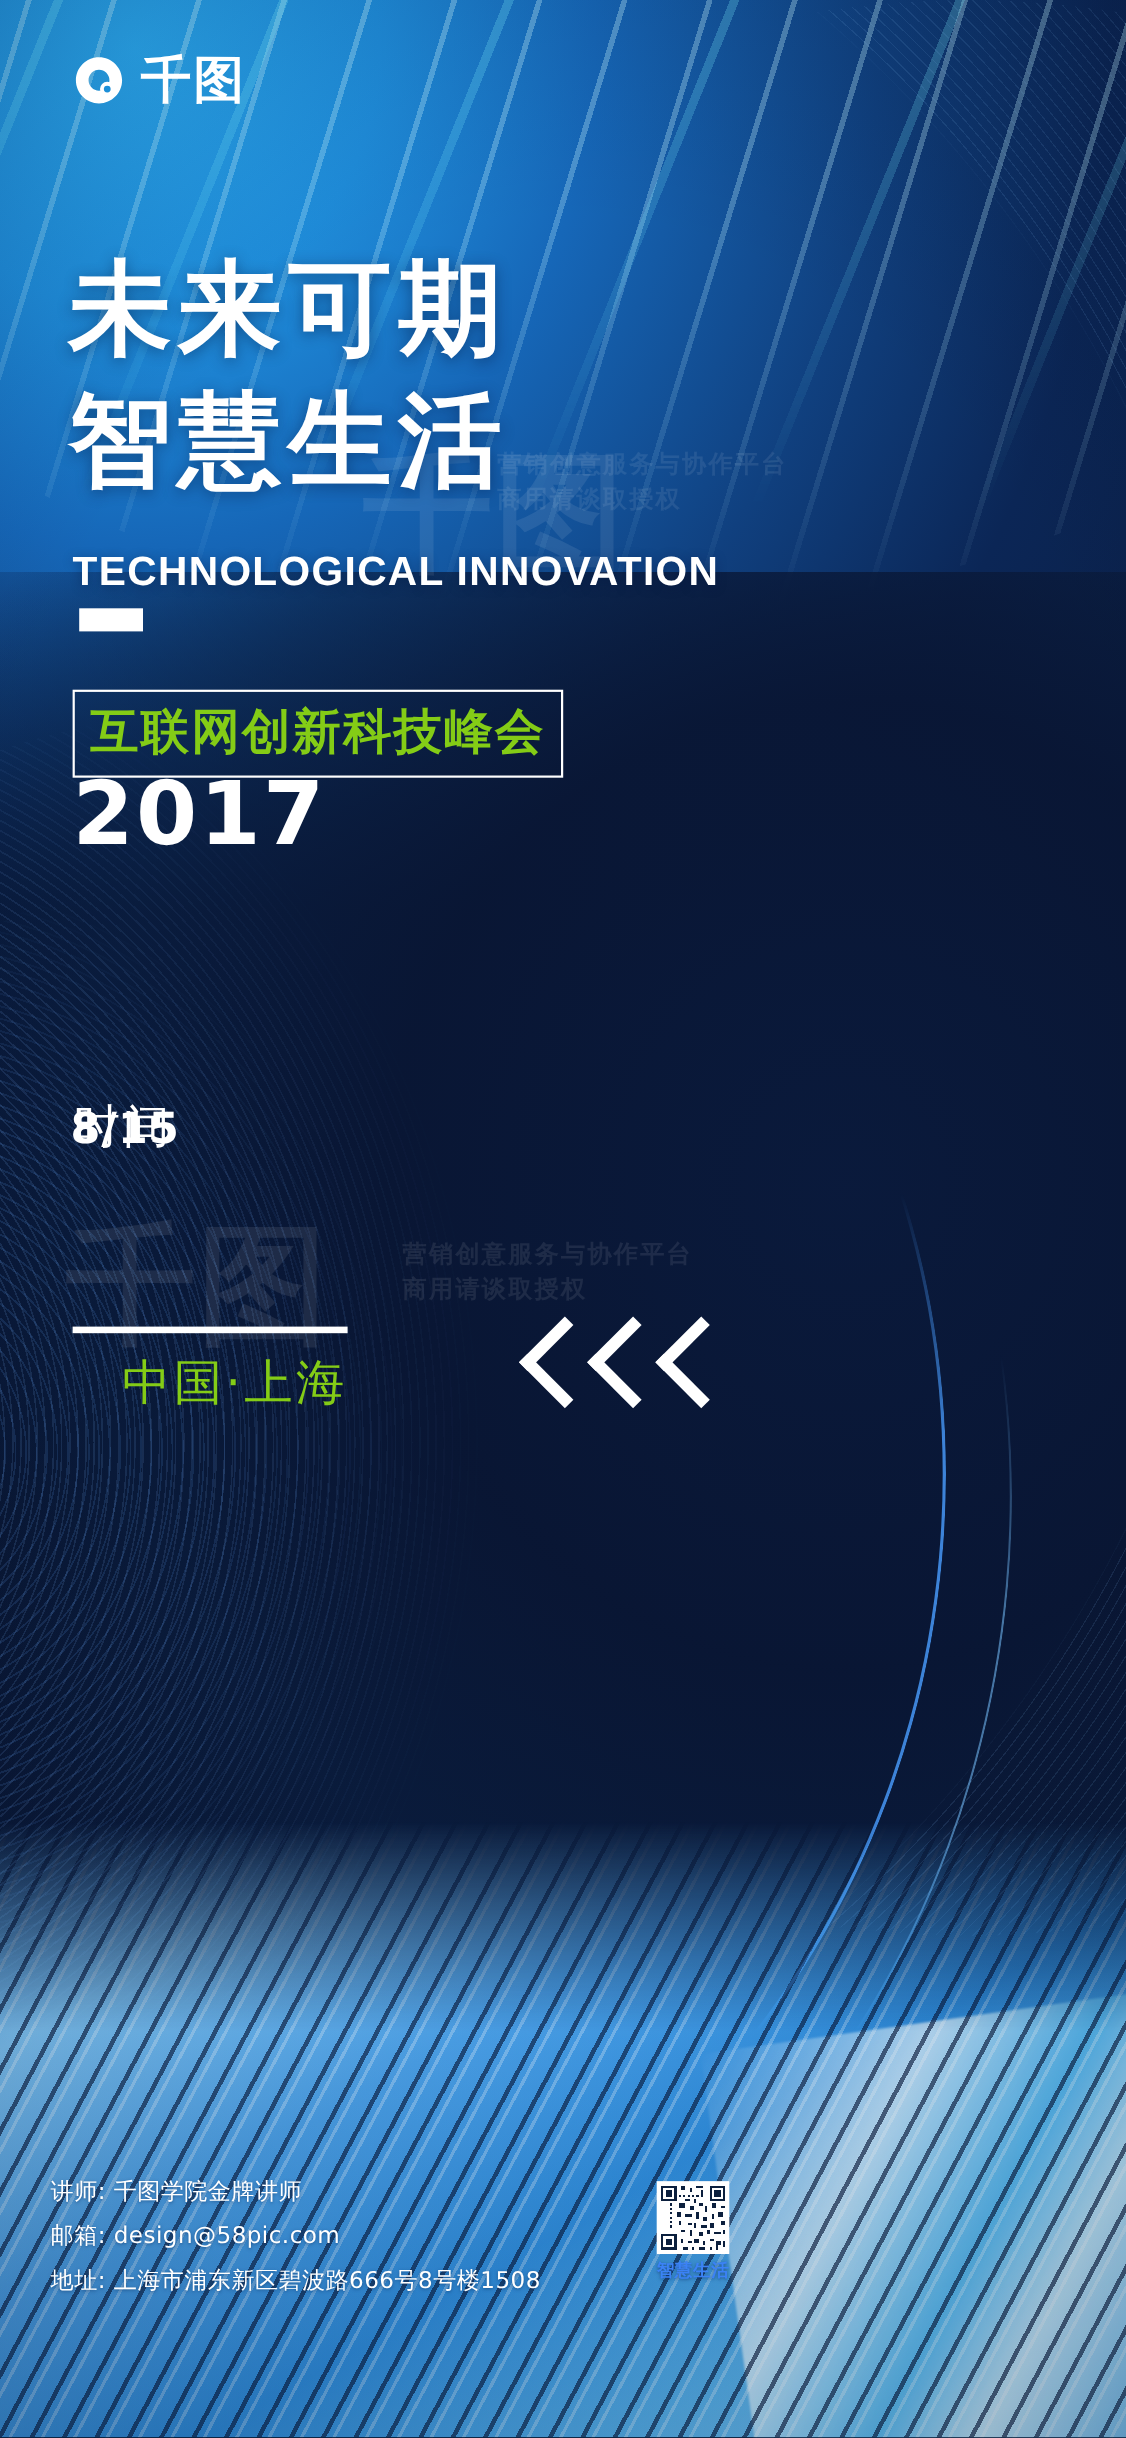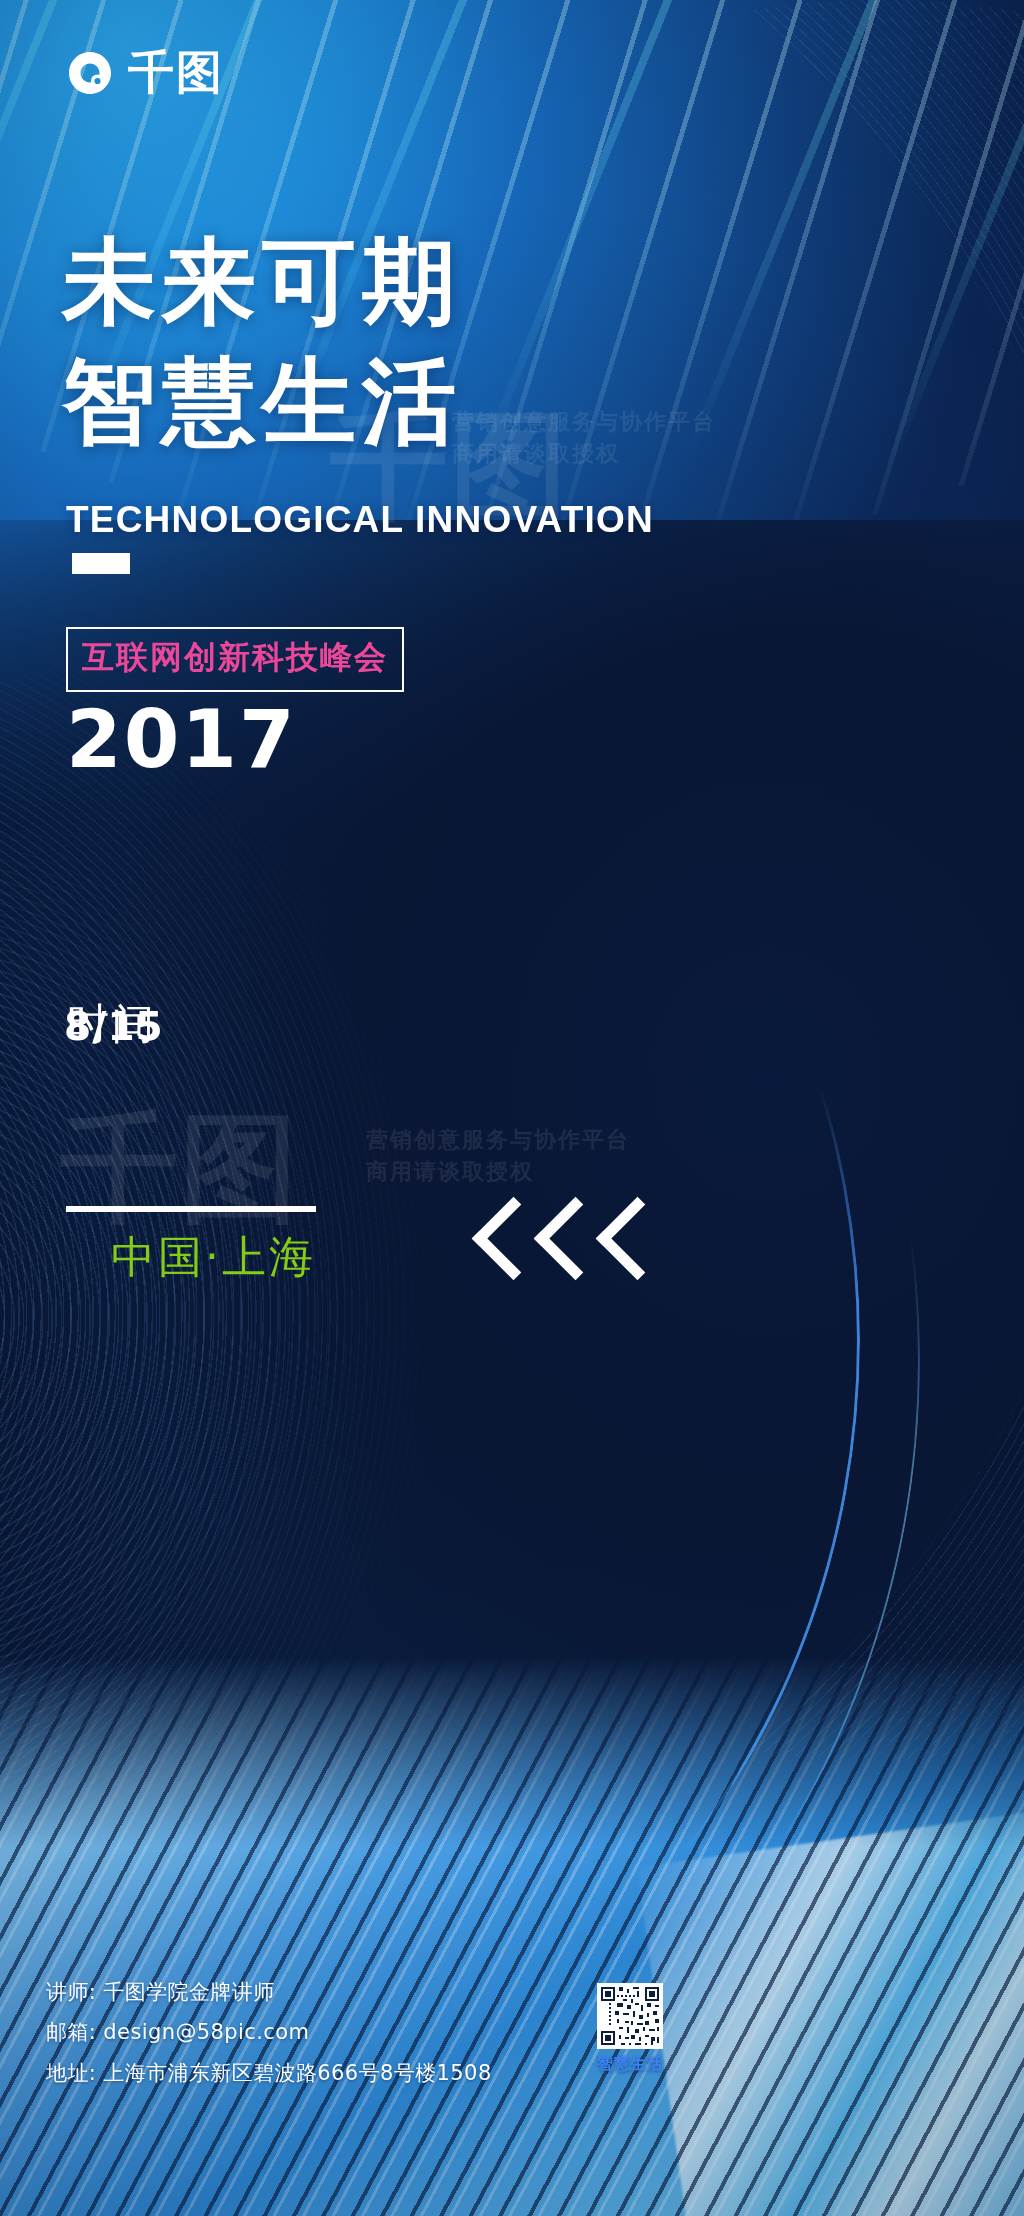--- a/index.html
+++ b/index.html
@@ -196,21 +196,21 @@
     width:58px; height:21px; background:#fff;
   }
 
   .summit-box {
     position:absolute; left:66px; top:627px;
     border:2px solid #ffffff;
     padding:7px 14px 10px 14px;
   }
   .summit-box span {
     font-family:"DejaVu Sans","Liberation Sans",sans-serif;
-    font-size:32px; font-weight:700; letter-spacing:2px; color:#ec4899;
+    font-size:44px; font-weight:700; letter-spacing:2px; color:#84cc16;
     white-space:nowrap;
   }
 
   .year {
     position:absolute; left:66px; top:693px;
     font-size:80px; font-weight:700; letter-spacing:2px; color:#fff;
     font-family:"DejaVu Sans","Liberation Sans",sans-serif;
   }
 
   .time-label {

